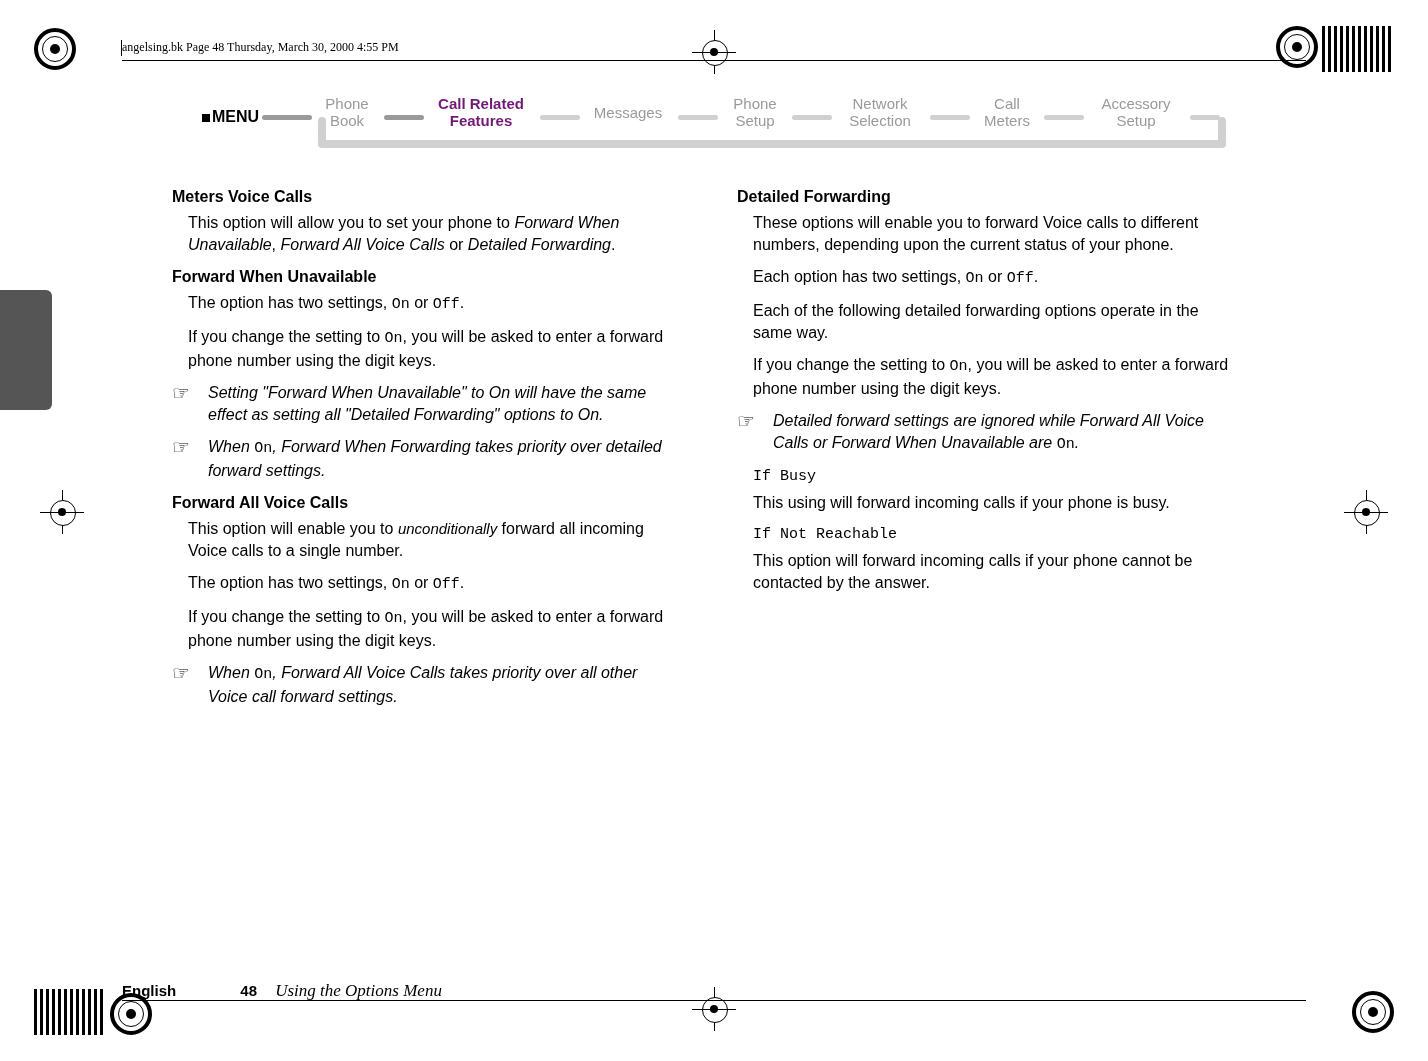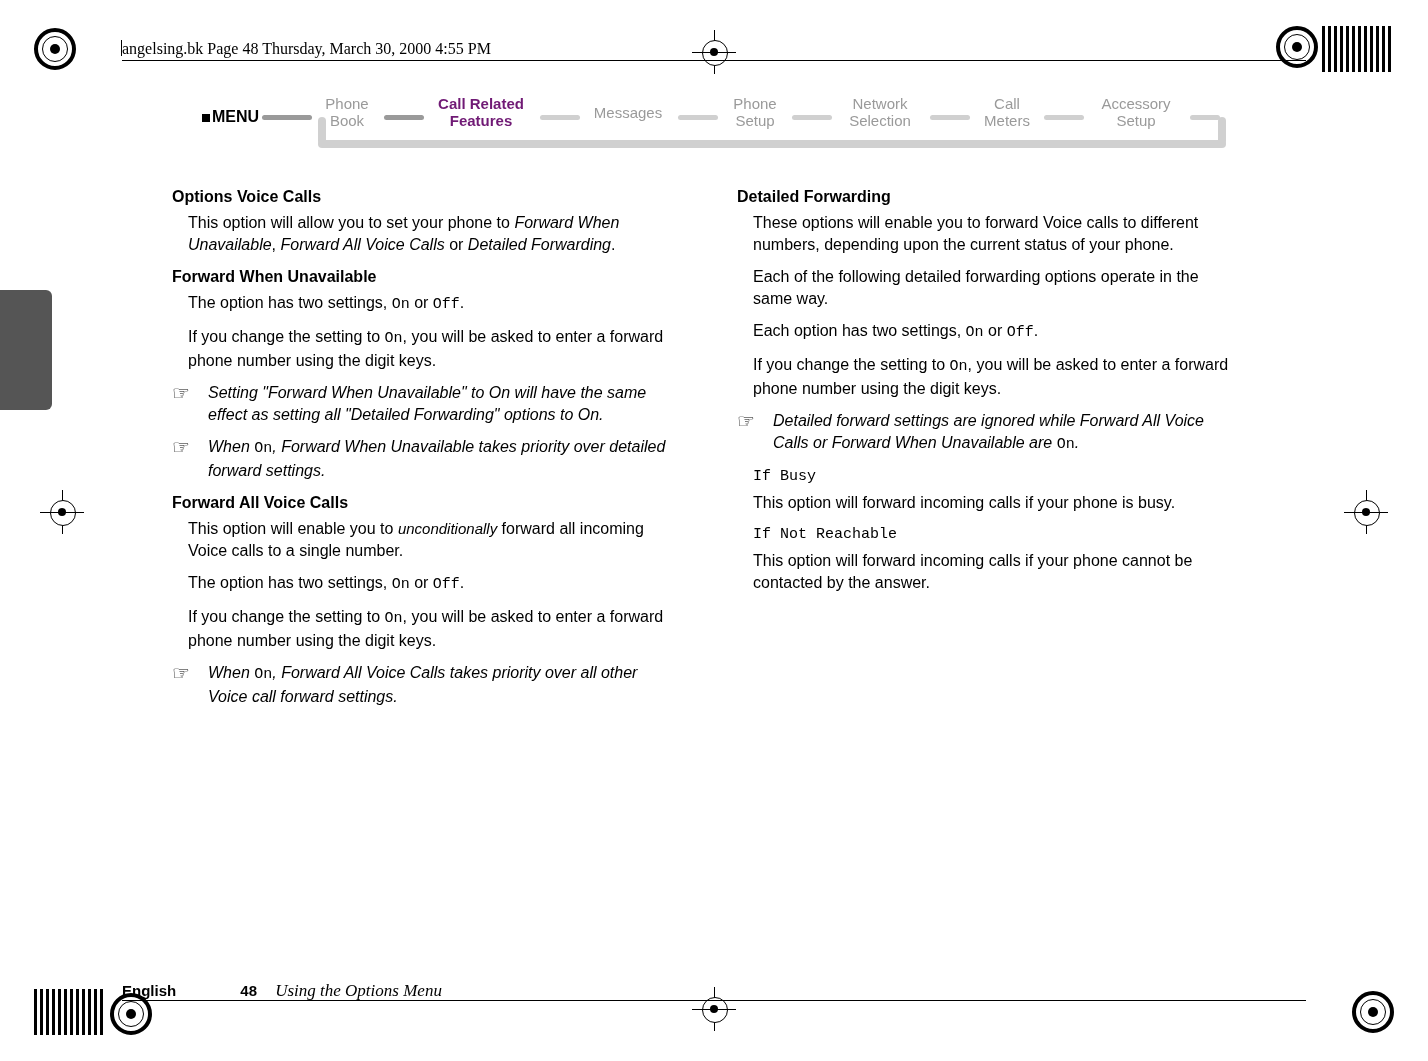--- a/index.html
+++ b/index.html
@@ -1,18 +1,18 @@
 <!DOCTYPE html>
 <html><head>
 <meta charset="utf-8">
 <style>
   html,body{margin:0;padding:0;background:#fff;font-family:"Trebuchet MS","Lucida Sans",Verdana,sans-serif;color:#000;}
   .page{width:1428px;height:1061px;position:relative;box-sizing:border-box;}
   .sheet{position:absolute;left:122px;top:30px;width:1184px;height:1000px;}
-  .header-line{position:absolute;left:0;top:10px;font-size:16px;font-family:"Times New Roman",serif;}
+  .header-line{position:absolute;left:0;top:10px;font-size:12px;font-family:"Times New Roman",serif;}
   .nav-wrap{position:absolute;left:80px;top:60px;width:1024px;height:70px;}
   .menu-label{position:absolute;left:0;top:18px;font-weight:bold;font-size:16px;}
   .menu-label .sq{display:inline-block;width:8px;height:8px;background:#000;margin-right:2px;vertical-align:middle;}
   .nav-track{position:absolute;left:60px;top:5px;width:960px;height:60px;}
   .nav-item{position:absolute;top:0;text-align:center;font-size:15px;line-height:17px;color:#9a9a9a;}
   .nav-item.active{color:#701a75;font-weight:bold;}
   .connector{position:absolute;top:20px;height:5px;border-radius:3px;}
   .c-dark{background:#9a9a9a;}
   .c-light{background:#d0d0d0;}
   .bottom-rail{position:absolute;left:56px;right:-4px;top:45px;height:8px;background:#d0d0d0;border-radius:6px;}
@@ -119,43 +119,43 @@
         <div class="connector c-light" style="left:668px;width:40px;"></div>
         <div class="nav-item" style="left:710px;width:70px;"><span>Call</span><br><span>Meters</span></div>
         <div class="connector c-light" style="left:782px;width:40px;"></div>
         <div class="nav-item" style="left:824px;width:100px;"><span>Accessory</span><br><span>Setup</span></div>
         <div class="connector c-light" style="left:928px;width:30px;"></div>
       </div>
     </div>
 
     <div class="cols">
       <div class="col">
-        <div class="h">Options Voice Calls</div>
+        <div class="h">Meters Voice Calls</div>
         <div class="p"><span>This option will allow you to set your phone to </span><i><span>Forward When Unavailable</span></i><span>, </span><i><span>Forward All Voice Calls</span></i><span> or </span><i><span>Detailed Forwarding</span></i><span>.</span></div>
         <div class="h">Forward When Unavailable</div>
         <div class="p"><span>The option has two settings, </span><span class="mono">On</span><span> or </span><span class="mono">Off</span><span>.</span></div>
         <div class="p"><span>If you change the setting to </span><span class="mono">On</span><span>, you will be asked to enter a forward phone number using the digit keys.</span></div>
         <div class="note"><span class="hand">☞</span><span>Setting "Forward When Unavailable" to On will have the same effect as setting all "Detailed Forwarding" options to On.</span></div>
-        <div class="note"><span class="hand">☞</span><span>When </span><span class="mono" style="font-style:normal;">On</span><span>, Forward When Unavailable takes priority over detailed forward settings.</span></div>
+        <div class="note"><span class="hand">☞</span><span>When </span><span class="mono" style="font-style:normal;">On</span><span>, Forward When Forwarding takes priority over detailed forward settings.</span></div>
         <div class="h">Forward All Voice Calls</div>
         <div class="p"><span>This option will enable you to </span><i style="font-size:15px;"><span>unconditionally</span></i><span> forward all incoming Voice calls to a single number.</span></div>
         <div class="p"><span>The option has two settings, </span><span class="mono">On</span><span> or </span><span class="mono">Off</span><span>.</span></div>
         <div class="p"><span>If you change the setting to </span><span class="mono">On</span><span>, you will be asked to enter a forward phone number using the digit keys.</span></div>
         <div class="note"><span class="hand">☞</span><span>When </span><span class="mono" style="font-style:normal;">On</span><span>, Forward All Voice Calls takes priority over all other Voice call forward settings.</span></div>
       </div>
 
       <div class="col">
         <div class="h">Detailed Forwarding</div>
         <div class="p">These options will enable you to forward Voice calls to different numbers, depending upon the current status of your phone.</div>
+        <div class="p"><span>Each option has two settings, </span><span class="mono">On</span><span> or </span><span class="mono">Off</span><span>.</span></div>
         <div class="p">Each of the following detailed forwarding options operate in the same way.</div>
-        <div class="p"><span>Each option has two settings, </span><span class="mono">On</span><span> or </span><span class="mono">Off</span><span>.</span></div>
         <div class="p"><span>If you change the setting to </span><span class="mono">On</span><span>, you will be asked to enter a forward phone number using the digit keys.</span></div>
         <div class="note" style="margin-left:36px;"><span class="hand">☞</span><span>Detailed forward settings are ignored while Forward All Voice Calls or Forward When Unavailable are </span><span class="mono" style="font-style:normal;">On</span><span>.</span></div>
         <div class="sub">If Busy</div>
-        <div class="p">This option will forward incoming calls if your phone is busy.</div>
+        <div class="p">This using will forward incoming calls if your phone is busy.</div>
         <div class="sub">If Not Reachable</div>
         <div class="p">This option will forward incoming calls if your phone cannot be contacted by the answer.</div>
       </div>
     </div>
   </div>
 
   <div class="footer">
     <span class="eng">English</span>
     <span class="pg">48</span>
     <span class="sec">Using the Options Menu</span>

